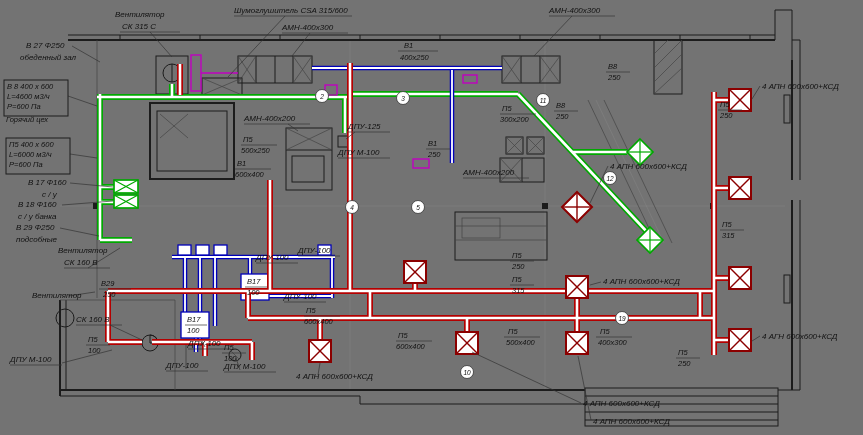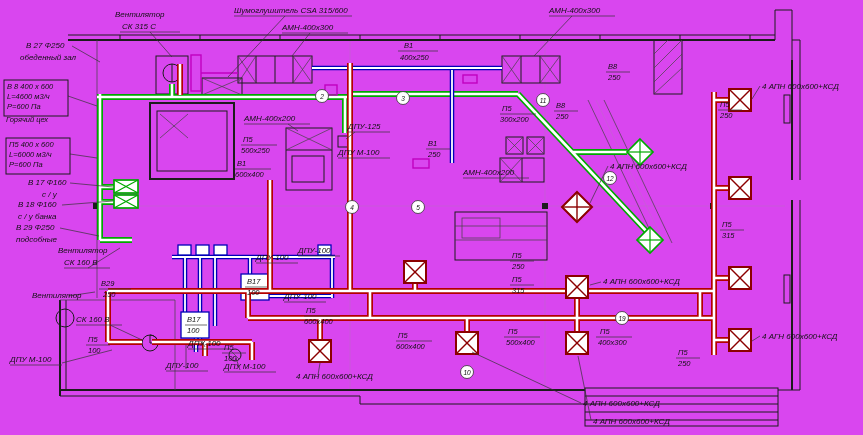--- a/index.html
+++ b/index.html
@@ -1,16 +1,16 @@
 <!DOCTYPE html>
 <html><head>
 <meta charset="utf-8">
 <style>
   html,body{margin:0;padding:0;background:#fff}
-  .stage{width:863px;height:435px;position:relative;background:#d946ef;overflow:hidden}
+  .stage{width:863px;height:435px;position:relative;background:#737373;overflow:hidden}
   svg{display:block}
   
   .w2{stroke:#1c1c1c;stroke-width:2;fill:none}
   .w1{stroke:#1c1c1c;stroke-width:1;fill:none}
   .thin{stroke:#444;stroke-width:.7;fill:none}
   .hair{stroke:#999;stroke-width:.6;fill:none;opacity:.4}
   .col{fill:#1c1c1c;stroke:none}
   
   .go{stroke:#00a800;stroke-width:6;fill:none}
   .ro{stroke:#b40000;stroke-width:6;fill:none}

